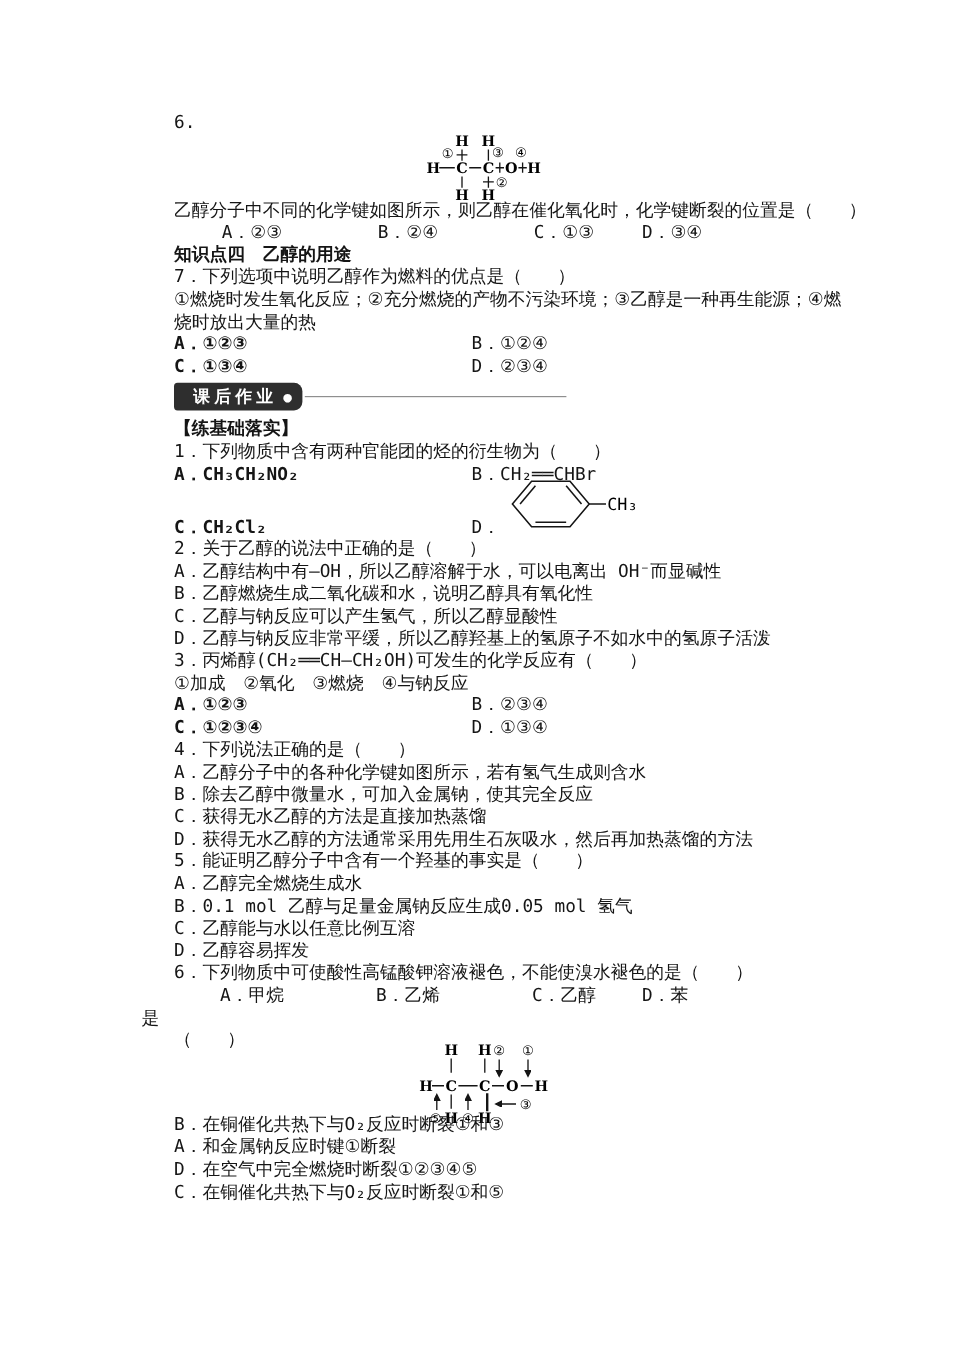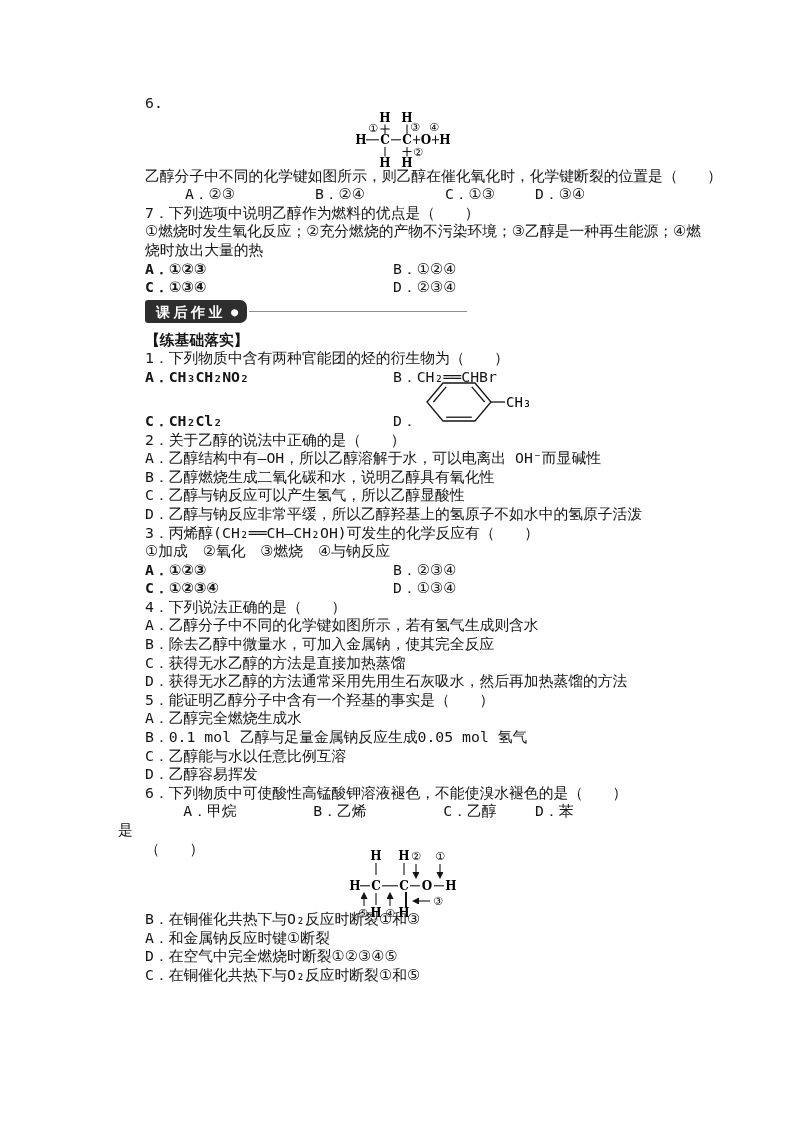--- a/index.html
+++ b/index.html
@@ -15,21 +15,21 @@
   .w4{display:inline-block;width:130px;text-align:center;}
   .hang{margin-left:-27px;}
   .parenline{margin-left:0;}
   #struct1{display:block;margin:-2px 0 -2px 203px;}
   #struct2{display:block;margin:-10px 0 -8px 203px;}
   .benz-row{position:relative;height:44px;display:flex;align-items:flex-end;}
   .benz-svg{position:absolute;left:280px;top:-7px;}
   .banner-row{display:flex;align-items:center;height:24px;margin:3px 0 7px 0;}
   .banner-pill{
     background:#2e2e2e;color:#fff;height:23px;box-sizing:border-box;
-    border-radius:3px 7px 7px 3px;padding:1px 9px 0 11px;
+    border-radius:3px 7px 7px 3px;padding:1px 9px 0 16px;
     display:flex;align-items:center;font-weight:bold;font-size:14px;
     letter-spacing:3.5px;
   }
   .banner-dot{font-size:12px;letter-spacing:0;margin-left:5px;line-height:1;}
   .banner-line{width:218px;border-top:1.4px solid #8f8f8f;margin-left:2px;}
   svg .atom{font-family:"DejaVu Serif","Liberation Serif",serif;font-weight:bold;font-size:12px;}
   svg .circ{font-family:"DejaVu Sans","Liberation Serif",serif;font-weight:normal;font-size:11px;}
   svg .chem{font-family:"DejaVu Sans Mono","DejaVu Sans",monospace;font-size:14px;}
   svg line, svg polyline, svg polygon{stroke:#151515;}
 </style>
@@ -67,20 +67,21 @@
     <text class="atom" text-anchor="middle" x="97" y="33">H</text>
     <text class="circ" text-anchor="middle" x="70" y="45">②</text>
     <text class="atom" text-anchor="middle" x="37" y="56">H</text>
     <text class="atom" text-anchor="middle" x="59" y="56">H</text>
   </svg>
 
   <div class="line">乙醇分子中不同的化学键如图所示，则乙醇在催化氧化时，化学键断裂的位置是（　　）</div>
   <div class="line">
     <span class="w4">A．②③</span><span class="w4">B．②④</span><span class="w4">C．①③</span><span>D．③④</span>
   </div>
+  <div class="line bold">知识点四　乙醇的用途</div>
 
   <div class="line">7．下列选项中说明乙醇作为燃料的优点是（　　）</div>
   <div class="line">①燃烧时发生氧化反应；②充分燃烧的产物不污染环境；③乙醇是一种再生能源；④燃</div>
   <div class="line">烧时放出大量的热</div>
   <div class="line">
     <span class="w2">A．①②③</span><span>B．①②④</span>
   </div>
   <div class="line">
     <span class="w2">C．①③④</span><span>D．②③④</span>
   </div>
@@ -123,21 +124,21 @@
   <div class="line">3．丙烯醇(CH₂══CH—CH₂OH)可发生的化学反应有（　　）</div>
   <div class="line">①加成　②氧化　③燃烧　④与钠反应</div>
   <div class="line">
     <span class="w2">A．①②③</span><span>B．②③④</span>
   </div>
   <div class="line">
     <span class="w2">C．①②③④</span><span>D．①③④</span>
   </div>
 
   <div class="line">4．下列说法正确的是（　　）</div>
-  <div class="line">A．乙醇分子中不同的化学键如图所示，若有氢气生成则含水</div>
+  <div class="line">A．乙醇分子中的各种化学键如图所示，若有氢气生成则含水</div>
   <div class="line">B．除去乙醇中微量水，可加入金属钠，使其完全反应</div>
   <div class="line">C．获得无水乙醇的方法是直接加热蒸馏</div>
   <div class="line">D．获得无水乙醇的方法通常采用先用生石灰吸水，然后再加热蒸馏的方法</div>
 
   <div class="line">5．能证明乙醇分子中含有一个羟基的事实是（　　）</div>
   <div class="line">A．乙醇完全燃烧生成水</div>
   <div class="line">B．0.1 mol 乙醇与足量金属钠反应生成0.05 mol 氢气</div>
   <div class="line">C．乙醇能与水以任意比例互溶</div>
   <div class="line">D．乙醇容易挥发</div>
 

